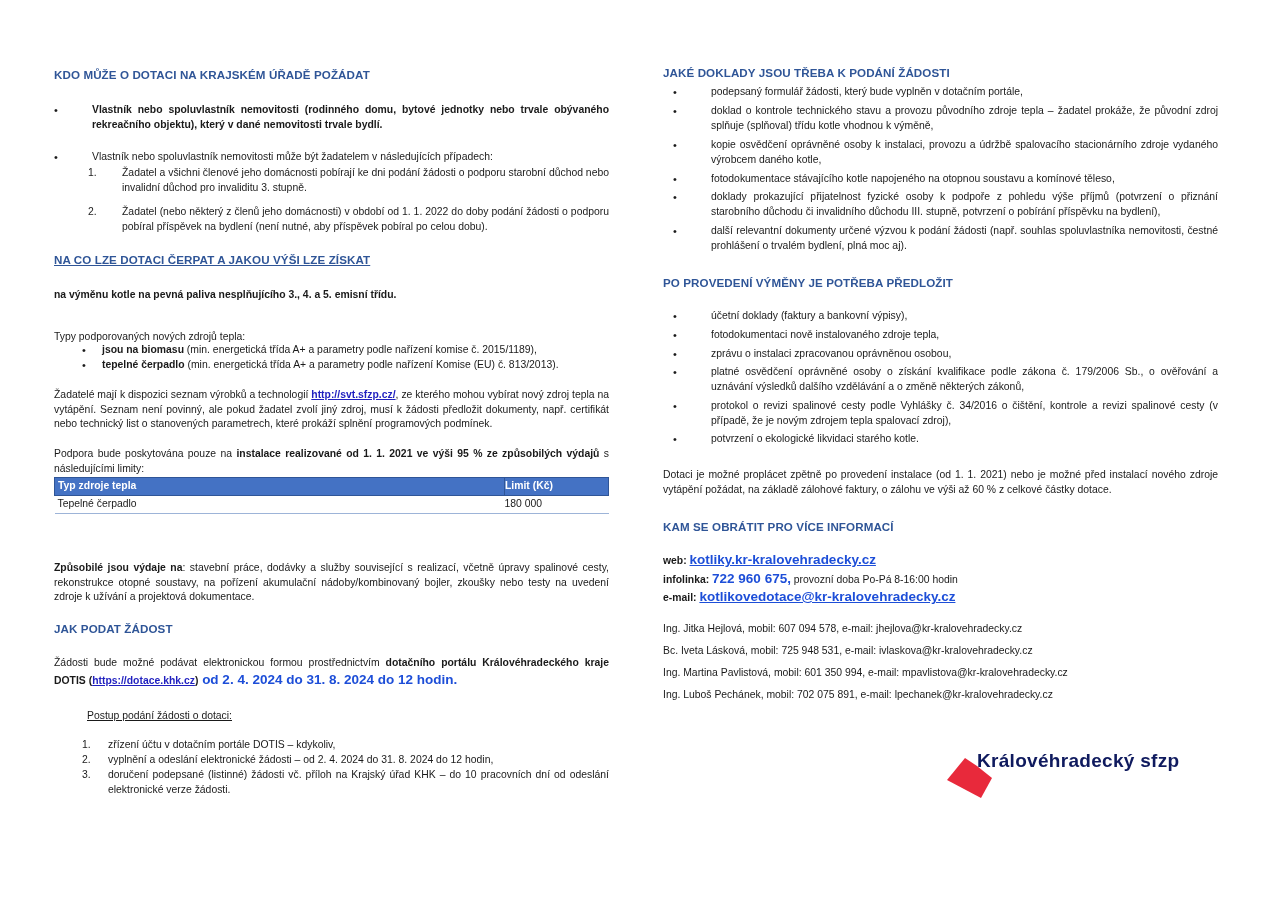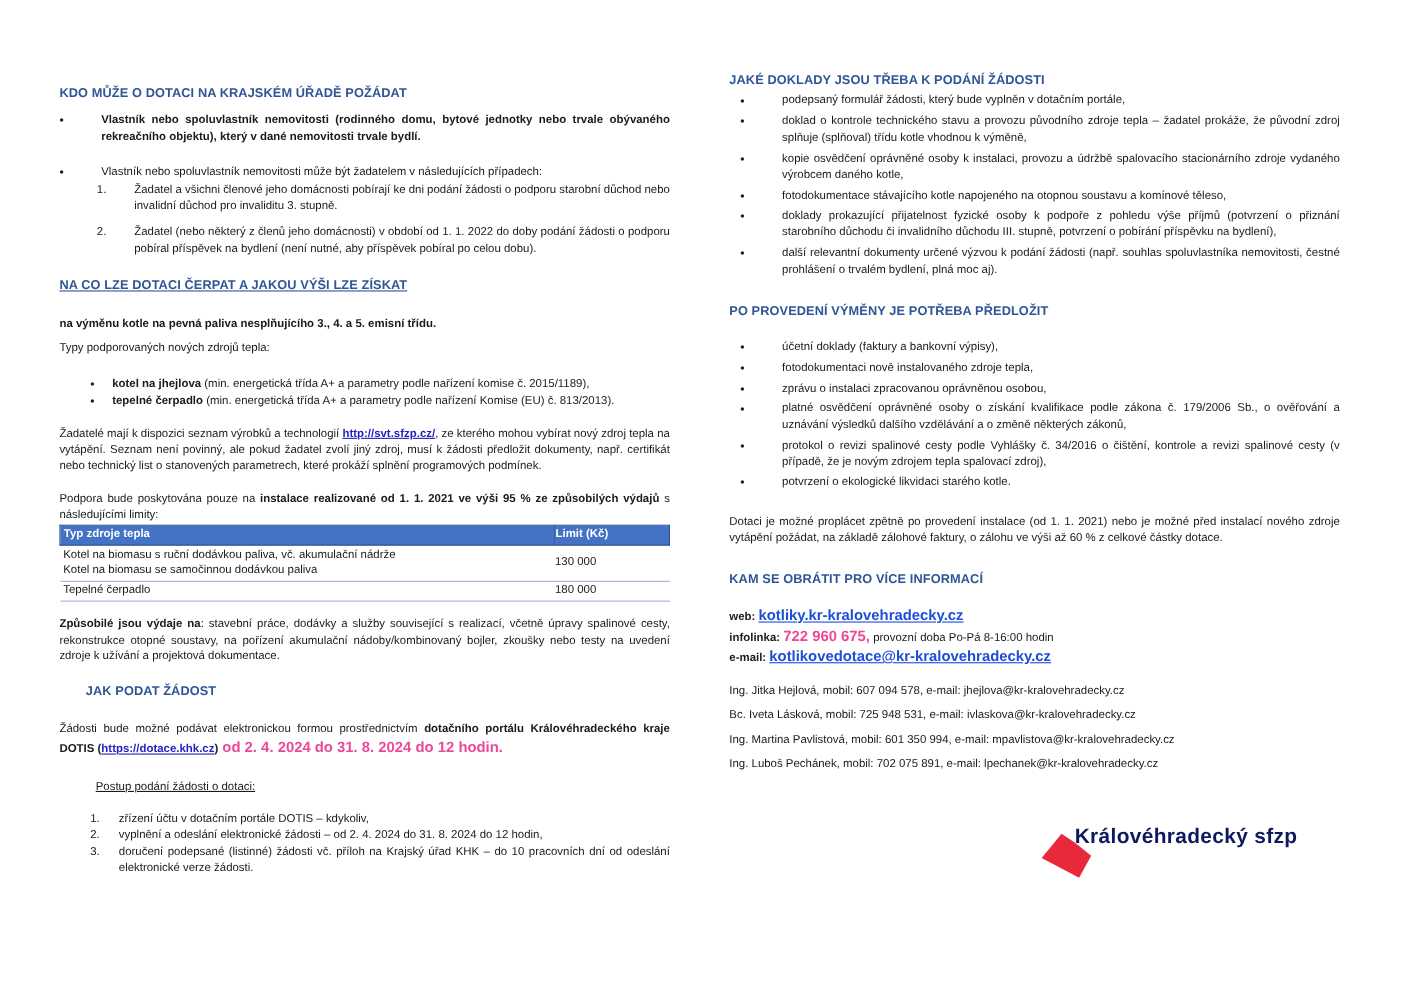--- a/index.html
+++ b/index.html
@@ -9,40 +9,40 @@
     font-size: 10.4px; line-height: 14.5px;
   }
   .col { position: absolute; top: 0; }
   .left { left: 54px; width: 555px; }
   .right { left: 663px; width: 555px; }
   .h { position: absolute; color: #2f5597; font-weight: bold; font-size: 11.6px; letter-spacing: 0.1px; white-space: nowrap; }
   .p { position: absolute; text-align: justify; }
   .b { font-weight: bold; }
   .u { text-decoration: underline; padding-left: 33px; }
   .link { color: #1f1fbf; font-weight: bold; text-decoration: underline; }
-  .redbig { color: #ec4899; font-weight: bold; font-size: 13.5px; }
+  .redbig { color: #1d4ed8; font-weight: bold; font-size: 13.5px; }
   .redlink { color: #1d4ed8; font-weight: bold; font-size: 13.5px; text-decoration: underline; }
   .row { position: absolute; display: flex; }
   .bul { width: 38px; flex: none; font-size: 11px; }
   .bul2 { width: 20px; flex: none; font-size: 11px; }
   .num { width: 34px; flex: none; }
   .txt { flex: 1; text-align: justify; }
   table.limits { position: absolute; border-collapse: collapse; width: 555px; }
   table.limits th { background: #4472c4; color: #fff; font-weight: bold; text-align: left; padding: 0 3px; height: 17px; border: 1px solid #2f5597; }
   table.limits th.lim, table.limits td.lim { width: 100px; padding-left: 0; margin-left: 24px; }
   table.limits td { padding: 1px 3px; border-bottom: 1.5px solid #9db4d8; vertical-align: middle; }
   .logo { position: absolute; left: 945px; top: 752px; width: 270px; height: 52px; }
   .logo-text { position: absolute; left: 32px; top: 2px; font-weight: bold; font-size: 19px; color: #0f1a5e; letter-spacing: 0.3px; white-space: nowrap; }
 </style>
 </head>
 <body>
 
 <div class="col left">
 
-  <div class="h" style="top:78px;">KDO MŮŽE O DOTACI NA KRAJSKÉM ÚŘADĚ POŽÁDAT</div>
+  <div class="h" style="top:68px;">KDO MŮŽE O DOTACI NA KRAJSKÉM ÚŘADĚ POŽÁDAT</div>
 
   <div class="row" style="top:103px; width:555px;">
     <span class="bul">•</span>
     <span class="txt b">Vlastník nebo spoluvlastník nemovitosti (rodinného domu, bytové jednotky nebo trvale obývaného rekreačního objektu), který v dané nemovitosti trvale bydlí.</span>
   </div>
 
   <div class="row" style="top:150px; width:555px;">
     <span class="bul">•</span>
     <span class="txt">Vlastník nebo spoluvlastník nemovitosti může být žadatelem v následujících případech:</span>
   </div>
@@ -54,25 +54,25 @@
 
   <div class="row" style="top:205px; left:34px; width:521px;">
     <span class="num">2.</span>
     <span class="txt">Žadatel (nebo některý z členů jeho domácnosti) v období od 1. 1. 2022 do doby podání žádosti o podporu pobíral příspěvek na bydlení (není nutné, aby příspěvek pobíral po celou dobu).</span>
   </div>
 
   <div class="h" style="top:253px;text-decoration:underline;">NA CO LZE DOTACI ČERPAT A JAKOU VÝŠI LZE ZÍSKAT</div>
 
   <div class="p b" style="top:288px; width:555px;">na výměnu kotle na pevná paliva nesplňujícího 3., 4. a 5. emisní třídu.</div>
 
-  <div class="p" style="top:310px; width:555px;">Typy podporovaných nových zdrojů tepla:</div>
+  <div class="p" style="top:330px; width:555px;">Typy podporovaných nových zdrojů tepla:</div>
 
   <div class="row" style="top:343px; left:28px; width:527px;">
     <span class="bul2">•</span>
-    <span class="txt"><span class="b">kotel na jhejlova</span><span> (min. energetická třída A+ a parametry podle nařízení komise č. 2015/1189),</span></span>
+    <span class="txt"><span class="b">jsou na biomasu</span><span> (min. energetická třída A+ a parametry podle nařízení komise č. 2015/1189),</span></span>
   </div>
   <div class="row" style="top:358px; left:28px; width:527px;">
     <span class="bul2">•</span>
     <span class="txt"><span class="b">tepelné čerpadlo</span><span> (min. energetická třída A+ a parametry podle nařízení Komise (EU) č. 813/2013).</span></span>
   </div>
 
   <div class="p" style="top:388px; width:555px;">
     <span>Žadatelé mají k dispozici seznam výrobků a technologií </span><span class="link">http://svt.sfzp.cz/</span><span>, ze kterého mohou vybírat nový zdroj tepla na vytápění. Seznam není povinný, ale pokud žadatel zvolí jiný zdroj, musí k žádosti předložit dokumenty, např. certifikát nebo technický list o stanovených parametrech, které prokáží splnění programových podmínek.</span>
   </div>
 
@@ -82,40 +82,33 @@
 
   <table class="limits" style="top:477px;">
     <thead>
       <tr>
         <th>Typ zdroje tepla</th>
         <th class="lim">Limit (Kč)</th>
       </tr>
     </thead>
     <tbody>
       <tr>
-        <td style="height:30px; line-height:14px;">
-          <div>Kotel na biomasu s ruční dodávkou paliva, vč. akumulační nádrže</div>
-          <div>Kotel na biomasu se samočinnou dodávkou paliva</div>
-        </td>
-        <td class="lim">130 000</td>
-      </tr>
-      <tr>
         <td style="height:14px;">
             <div>Tepelné čerpadlo</div>
           </td>
         <td class="lim">180 000</td>
       </tr>
     </tbody>
   </table>
 
   <div class="p" style="top:561px; width:555px;">
     <span class="b">Způsobilé jsou výdaje na</span><span>: stavební práce, dodávky a služby související s realizací, včetně úpravy spalinové cesty, rekonstrukce otopné soustavy, na pořízení akumulační nádoby/kombinovaný bojler, zkoušky nebo testy na uvedení zdroje k užívání a projektová dokumentace.</span>
   </div>
 
-  <div class="h" style="top:622px;margin-left:24px;">JAK PODAT ŽÁDOST</div>
+  <div class="h" style="top:622px;">JAK PODAT ŽÁDOST</div>
 
   <div class="p" style="top:654px; width:555px; line-height:17px;">
     <span>Žádosti bude možné podávat elektronickou formou prostřednictvím </span><span class="b">dotačního portálu Královéhradeckého kraje DOTIS</span><span class="b"> (</span><span class="link">https://dotace.khk.cz</span><span class="b">)</span><span class="redbig"> od 2. 4. 2024 do 31. 8. 2024 do 12 hodin.</span>
   </div>
 
   <div class="p u" style="top:709px;">Postup podání žádosti o dotaci:</div>
 
   <div class="row" style="top:738px; left:28px; width:527px;">
     <span class="num" style="width:26px;">1.</span>
     <span class="txt">zřízení účtu v dotačním portále DOTIS – kdykoliv,</span>

